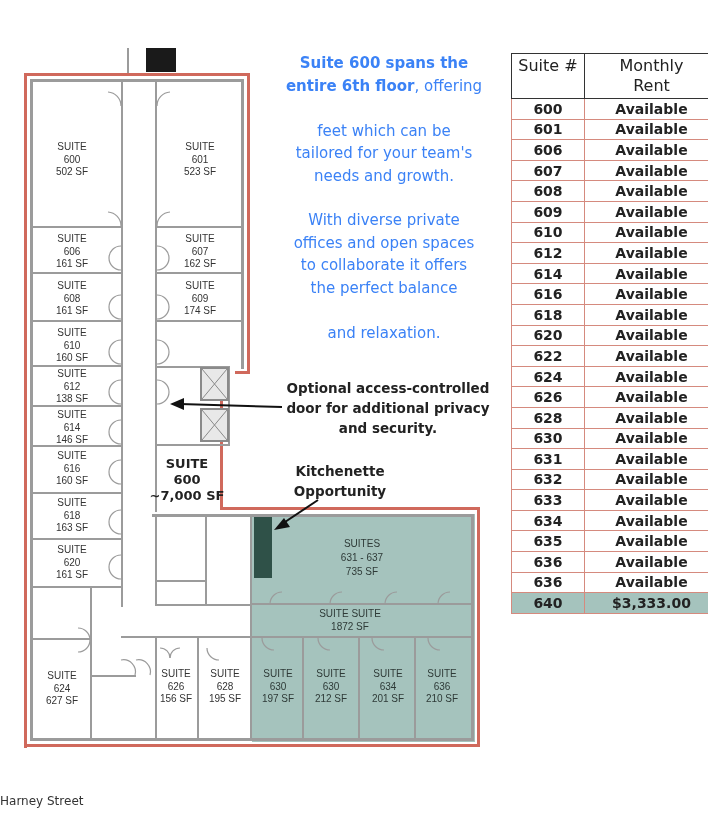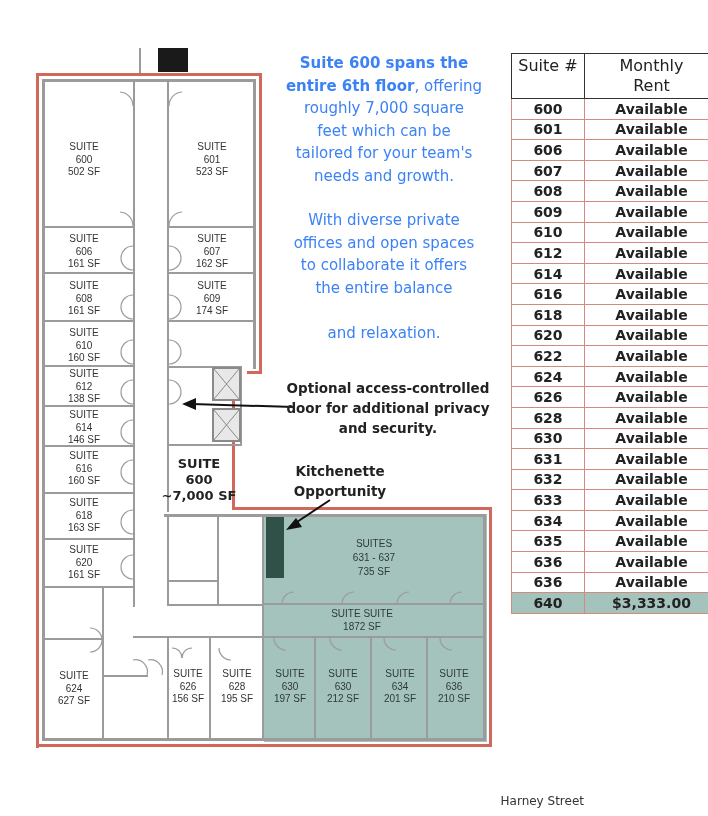--- a/index.html
+++ b/index.html
@@ -1,35 +1,35 @@
 <!DOCTYPE html>
 <html><head>
 <meta charset="utf-8">
 <style>
   html, body { margin: 0; padding: 0; background: #ffffff; }
   body { width: 708px; height: 816px; position: relative; overflow: hidden; font-family: "DejaVu Sans", sans-serif; color: #222; }
 
   
-  .plan { position: absolute; left: 0; top: 0; width: 500px; height: 760px; margin-left: 12px; }
+  .plan { position: absolute; left: 0; top: 0; width: 500px; height: 760px; }
   .wall { position: absolute; background: #9b9b9b; }
   .outline { position: absolute; background: #d0695c; }
   .room-label { position: absolute; font-family: "Liberation Sans", sans-serif; font-size: 10px; line-height: 12.5px; text-align: center; color: #333; transform: translateX(-50%); white-space: nowrap; }
   .room-label.dark { color: #2e3a37; }
   .teal { position: absolute; background: #a5c3bd; }
   .kitch { position: absolute; background: #2f5148; }
   .big-label { position: absolute; font-family: "DejaVu Sans", sans-serif; font-weight: bold; font-size: 13px; line-height: 16px; text-align: center; color: #222; transform: translateX(-50%); white-space: nowrap; }
   .stair { position: absolute; background: #1a1a1a; }
   .elev { position: absolute; border: 2px solid #8a8a8a; background: #e8e8e8; }
   .elev svg { width: 100%; height: 100%; display: block; }
 
   
   .desc { position: absolute; font-family: "DejaVu Sans", sans-serif; font-size: 15px; line-height: 22.5px; text-align: center; color: #3b82f6; }
   .desc b { font-weight: bold; }
   .callout { position: absolute; font-family: "DejaVu Sans", sans-serif; font-weight: bold; font-size: 13.5px; line-height: 20px; text-align: center; color: #222; }
-  .street { position: absolute; left: 0; width: 584px; top: 794px; text-align: right; font-family: "DejaVu Sans", sans-serif; font-size: 12px; color: #333; }
+  .street { position: absolute; left: 0; width: 584px; top: 794px; text-align: left; font-family: "DejaVu Sans", sans-serif; font-size: 12px; color: #333; }
 
   
   .rent-table { position: absolute; left: 511px; top: 53px; width: 208px; border-collapse: collapse; font-family: "DejaVu Sans", sans-serif; }
   .rent-table th { border: 1.5px solid #333; font-weight: normal; font-size: 16px; line-height: 20px; padding: 2px 2px; background: #fff; color: #222; }
   .rent-table th.c1 { width: 68px; vertical-align: top; }
   .rent-table td { border: 1.5px solid #d58a7e; font-weight: bold; font-size: 14px; height: 19.6px; padding: 0; text-align: center; color: #222; }
   .rent-table tr.highlight td { background: #a5c3bd; }
   .arrow { position: absolute; }
 </style>
 </head>
@@ -172,31 +172,31 @@
   <div class="room-label dark" style="left:331px;top:668px;"><span>SUITE</span><br><span>630</span><br><span>212 SF</span></div>
   <div class="room-label dark" style="left:388px;top:668px;"><span>SUITE</span><br><span>634</span><br><span>201 SF</span></div>
   <div class="room-label dark" style="left:442px;top:668px;"><span>SUITE</span><br><span>636</span><br><span>210 SF</span></div>
 
   <div class="big-label" style="left:187px;top:456px;"><span>SUITE</span><br><span>600</span><br><span>~7,000 SF</span></div>
 </div>
 
 <div class="desc" style="left:268px;top:52px;width:232px;">
   <b>Suite 600 spans the</b><br>
   <b>entire 6th floor</b><span>, offering</span><br>
-  <span>roughly 7,000 square</span><br>
+  <br>
   <span>feet which can be</span><br>
   <span>tailored for your team's</span><br>
   <span>needs and growth.</span>
 </div>
 
 <div class="desc" style="left:268px;top:209px;width:232px;">
   <span>With diverse private</span><br>
   <span>offices and open spaces</span><br>
   <span>to collaborate it offers</span><br>
-  <span>the entire balance</span><br>
+  <span>the perfect balance</span><br>
   <br>
   <span>and relaxation.</span>
 </div>
 
 <div class="callout" style="left:280px;top:378px;width:216px;">
   <span>Optional access-controlled</span><br>
   <span>door for additional privacy</span><br>
   <span>and security.</span>
 </div>
 

